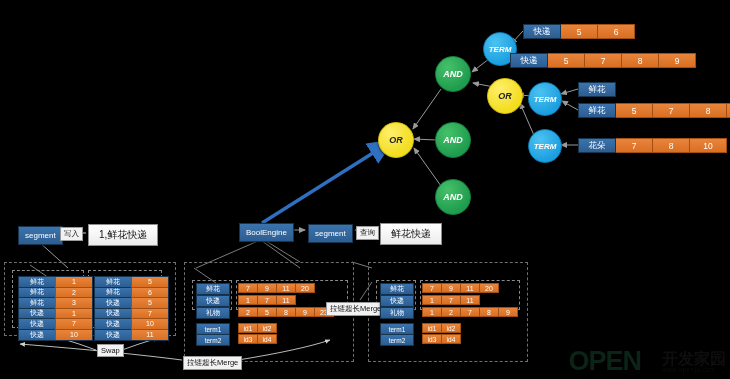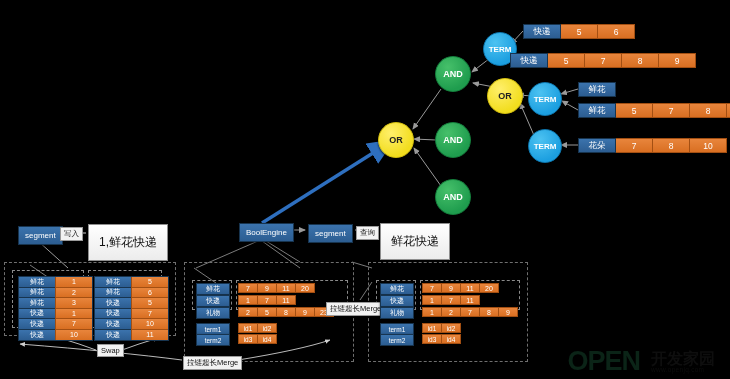--- a/index.html
+++ b/index.html
@@ -4,21 +4,21 @@
 <style>
   html,body{margin:0;padding:0;background:#000;}
   body{width:730px;height:379px;overflow:hidden;
        font-family:"Liberation Sans","DejaVu Sans",sans-serif;}
   #stage{position:relative;width:730px;height:379px;background:#000;}
   svg.wires{position:absolute;left:0;top:0;width:730px;height:379px;pointer-events:none;}
 
   
   .node{position:absolute;border-radius:50%;display:flex;align-items:center;
         justify-content:center;font-weight:bold;color:#fff;
-        box-shadow:0 1px 2px rgba(0,0,0,.8);}
+        box-shadow:0 1px 2px rgba(0,0,0,.8);font-style:italic;}
   .node.and{background:radial-gradient(circle at 35% 30%,#46c06a,#1f9d4e 70%);
             border:1px solid #15803d;width:34px;height:34px;font-size:9px;}
   .node.or{background:radial-gradient(circle at 35% 30%,#ffef6b,#f2dd1e 70%);
            border:1px solid #d6c00d;color:#222;width:34px;height:34px;font-size:9px;}
   .node.term{background:radial-gradient(circle at 35% 30%,#4cc2f1,#1c9fe0 70%);
              border:1px solid #0d76ad;width:32px;height:32px;font-size:8px;}
 
   
   .plist{position:absolute;display:flex;height:15px;align-items:stretch;}
   .plist .term{background:linear-gradient(#3b73ad,#2c5d91);border:1px solid #17344f;
@@ -42,30 +42,30 @@
   
   .bbox{position:absolute;background:linear-gradient(#3b73ad,#2c5d91);
         border:1px solid #17344f;color:#fff;font-size:8px;
         display:flex;align-items:center;justify-content:center;
         padding:4px 6px;box-shadow:0 1px 2px rgba(0,0,0,.7);}
 
   
   .wlabel{position:absolute;background:#f2f2f2;color:#111;font-size:7.5px;
           border:1px solid #9a9a9a;padding:1px 3px;white-space:nowrap;}
   .wdoc{position:absolute;background:linear-gradient(#ffffff,#ececec);color:#111;
-        font-size:12px;border:1px solid #8e8e8e;padding:9px 10px;white-space:nowrap;
+        font-size:10px;border:1px solid #8e8e8e;padding:3px 10px;white-space:nowrap;
         box-shadow:0 1px 2px rgba(0,0,0,.5);}
 
   
   .dbox{position:absolute;border:1px dashed #6f6f6f;}
   .dbox.inner{border-color:#8a8a8a;}
 
   
-  #watermark{position:absolute;right:15px;bottom:6px;display:flex;align-items:flex-end;
-             gap:11px;opacity:.85;text-decoration:underline;}
+  #watermark{position:absolute;right:4px;bottom:6px;display:flex;align-items:flex-end;
+             gap:21px;opacity:.85;text-decoration:underline;}
   #watermark .open{font-size:27px;font-weight:bold;color:#0d2b1c;letter-spacing:-1px;
                    line-height:.85;}
   #watermark .cn{font-size:16px;font-weight:bold;color:#111;line-height:.95;}
   #watermark .url{font-size:6.5px;color:#111;letter-spacing:.3px;}
 </style>
 </head>
 <body>
 
 <div id="stage">
 

